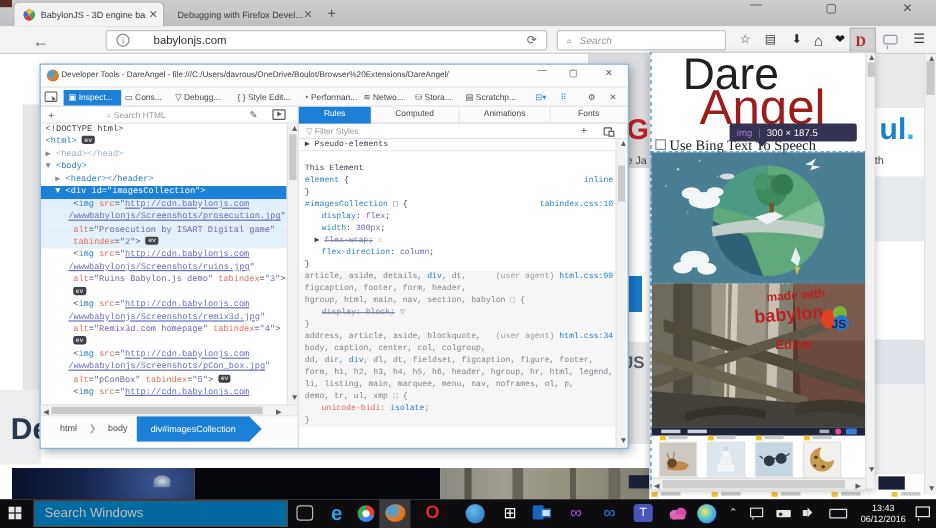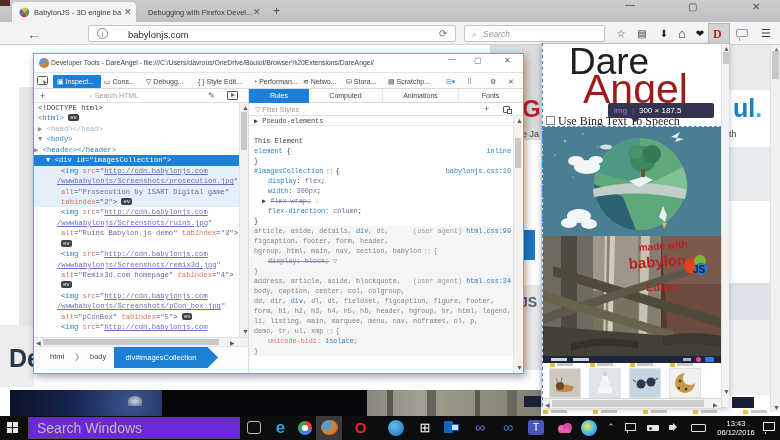--- a/index.html
+++ b/index.html
@@ -52,22 +52,22 @@
 background:linear-gradient(90deg,#8a8780,#a29e92 30%,#95917f 60%,#827f74);}
 
 #mainsb{position:absolute;left:770px;top:0px;width:10px;height:367px;background:#f0f0f0;
 border-left:1px solid #e0e0e0;}
 #mainsbthumb{position:absolute;left:772px;top:6px;width:7px;height:28px;background:#c8c8c8;}
 .sbarrow{position:absolute;color:#606060;font-size:7px;}
 
 
 #taskbar{position:absolute;left:0;top:416px;width:780px;height:24px;background:#0d0d0f;}
 #startbtn{position:absolute;left:7px;top:6px;width:11px;height:11px;}
-#tsearch{position:absolute;left:28px;top:1px;width:212px;height:22px;background:#6d28d9;
-border:1px solid #4e4e50;color:#bdbdbd;font-size:14px;line-height:20px;padding-left:8px;}
+#tsearch{position:absolute;left:28px;top:1px;width:212px;height:22px;background:#0369a1;
+border:1px solid #4e4e50;color:#bdbdbd;font-size:11px;line-height:20px;padding-left:8px;}
 .tico{position:absolute;top:4px;width:15px;height:15px;border-radius:3px;font-size:10px;
 text-align:center;line-height:15px;color:#fff;}
 #clock{position:absolute;left:712px;top:3px;width:48px;color:#fff;font-size:7.5px;
 text-align:center;line-height:9px;}
 
 
 #devtools{position:absolute;left:33px;top:53px;width:491px;height:321px;background:#fff;
 border:1px solid #64a7d9;box-shadow:2px 3px 8px rgba(0,0,0,0.35);}
 #dt-title{position:absolute;left:0;top:0;width:489px;height:18px;background:#fff;}
 #dt-titletxt{position:absolute;left:17px;top:5px;font-size:6.8px;color:#3c3c3e;white-space:nowrap;}
@@ -481,21 +481,21 @@
       <div class="abs" style="left:55px;top:3px;font-size:7px;color:#9a9aa0;">⌕ Search HTML</div>
       <div class="abs" style="left:174px;top:2px;font-size:8px;color:#5a5a5f;">✎</div>
       <div class="abs" style="left:193px;top:2px;width:11px;height:9px;border:1px solid #5a5a5f;border-radius:1px;"></div>
           <div class="abs" style="left:197px;top:4px;width:0;height:0;border:2.5px solid transparent;border-left:4px solid #5a5a5f;"></div>
     </div>
     <div id="markup">
 <div class="mline" style="padding-left:4px;">&lt;!DOCTYPE html&gt;</div>
 <div class="mline" style="padding-left:4px;"><span class="tag">&lt;html&gt;</span> <span class="ev">ev</span></div>
 <div class="mline" style="padding-left:4px;"><span class="arr">▶</span> <span class="tagd">&lt;head&gt;&lt;/head&gt;</span></div>
 <div class="mline" style="padding-left:4px;"><span class="arr">▼</span> <span class="tag">&lt;body&gt;</span></div>
-<div class="mline" style="padding-left:0;"><span class="arr">▶</span> <span class="tag">&lt;header&gt;&lt;/header&gt;</span></div>
+<div class="mline" style="padding-left:12px;"><span class="arr">▶</span> <span class="tag">&lt;header&gt;&lt;/header&gt;</span></div>
 <div class="mline sel" style="padding-left:12px;"><span class="arr" style="color:#fff;">▼</span> &lt;<span class="tag">div</span> <span class="attr">id</span>=<span class="val">"imagesCollection"</span>&gt;</div>
 <div class="mline hl" style="padding-left:27px;">&lt;<span class="tag">img</span> <span class="attr">src</span>=<span class="val">"</span><span class="url">http://cdn.babylonjs.com</span></div>
 <div class="mline hl" style="padding-left:23px;"><span class="url">/wwwbabylonjs/Screenshots/prosecution.jpg</span><span class="val">"</span></div>
 <div class="mline hl" style="padding-left:27px;"><span class="attr">alt</span>=<span class="val">"Prosecution by ISART Digital game"</span></div>
 <div class="mline hl" style="padding-left:27px;"><span class="attr">tabindex</span>=<span class="val">"2"</span>&gt; <span class="ev">ev</span></div>
 <div class="mline" style="padding-left:27px;">&lt;<span class="tag">img</span> <span class="attr">src</span>=<span class="val">"</span><span class="url">http://cdn.babylonjs.com</span></div>
 <div class="mline" style="padding-left:23px;"><span class="url">/wwwbabylonjs/Screenshots/ruins.jpg</span><span class="val">"</span></div>
 <div class="mline" style="padding-left:27px;"><span class="attr">alt</span>=<span class="val">"Ruins Babylon.js demo"</span> <span class="attr">tabindex</span>=<span class="val">"3"</span>&gt;</div>
 <div class="mline" style="padding-left:27px;"><span class="ev">ev</span></div>
 <div class="mline" style="padding-left:27px;">&lt;<span class="tag">img</span> <span class="attr">src</span>=<span class="val">"</span><span class="url">http://cdn.babylonjs.com</span></div>
@@ -536,21 +536,21 @@
       <span class="abs" style="left:235px;top:1px;font-size:9px;color:#5a5a5f;">+</span>
       <span class="abs" style="left:254px;top:3px;width:7px;height:7px;border:1px solid #5a5a5f;border-radius:1px;"></span>
           <span class="abs" style="left:258px;top:6px;width:5px;height:5px;background:#fff;border:1px solid #5a5a5f;"></span>
     </div>
     <div id="rules">
 <div class="rline" style="border-bottom:1px solid #e8e8e8;">▶ Pseudo-elements</div>
 <div class="rline"></div>
 <div class="rline">This Element</div>
 <div class="rline"><span class="prop">element</span> {<span class="cssref">inline</span></div>
 <div class="rline">}</div>
-<div class="rline"><span class="prop">#imagesCollection</span> ⬚ {<span class="cssref">babylonjs.css:10</span></div>
+<div class="rline"><span class="prop">#imagesCollection</span> ⬚ {<span class="cssref">tabindex.css:10</span></div>
 <div class="rline" style="padding-left:19px;"><span class="prop">display</span>: <span class="pval">flex</span>;</div>
 <div class="rline" style="padding-left:19px;"><span class="prop">width</span>: <span class="pval">300px</span>;</div>
 <div class="rline" style="padding-left:13px;">▶ <span class="strike"><span style="color:#7b87a8;">flex-wrap</span>;</span> <span style="color:#e8b33a;">⚠</span></div>
 <div class="rline" style="padding-left:19px;"><span class="prop">flex-direction</span>: <span class="pval">column</span>;</div>
 <div class="rline">}</div>
 <div class="rline uag">article, aside, details, <span class="prop">div</span>, dt,<span class="cssref"><span class="gray">(user agent)</span> html.css:99</span></div>
 <div class="rline uag">figcaption, footer, form, header,</div>
 <div class="rline uag">hgroup, html, main, nav, section, babylon ⬚ {</div>
 <div class="rline uag" style="padding-left:19px;"><span class="strike">display: block;</span> <span class="gray">▽</span></div>
 <div class="rline uag">}</div>

